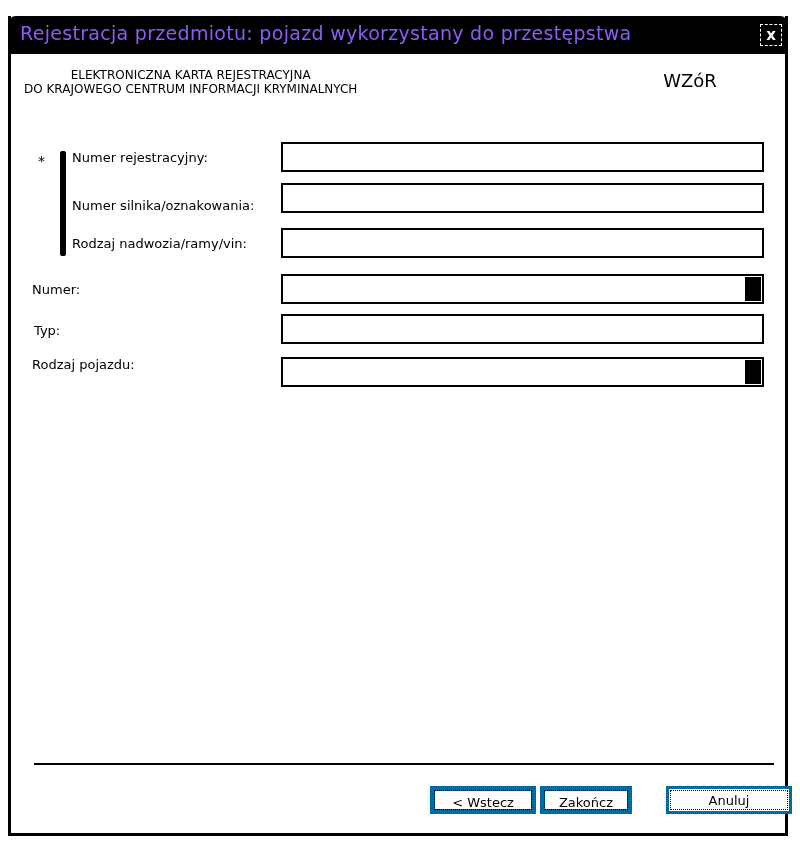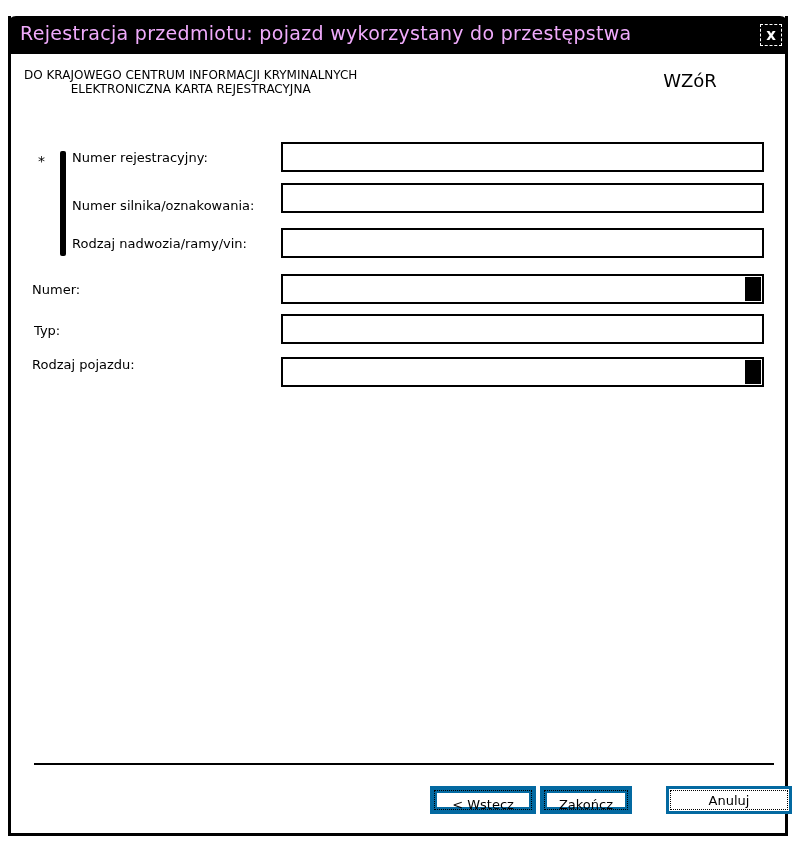--- a/index.html
+++ b/index.html
@@ -1,42 +1,42 @@
 <!DOCTYPE html>
 <html><head>
 <meta charset="utf-8">
 <style>
   html, body { margin:0; padding:0; background:#fff; }
   body { width:800px; height:842px; position:relative; font-family:"DejaVu Sans", sans-serif; overflow:hidden; }
   .window { position:absolute; left:8px; top:16px; width:780px; height:820px; border:3px solid #000; border-top:none; background:#fff; box-sizing:border-box; }
   .titlebar { position:absolute; left:8px; top:16px; width:780px; height:38px; background:#000; border-radius:8px 8px 0 0; }
-  .title { position:absolute; left:12px; top:6px; color:#f0abfc; font-size:19px; letter-spacing:0.3px; }
+  .title { position:absolute; left:12px; top:6px; color:#8b5cf6; font-size:19px; letter-spacing:0.3px; }
   .close { position:absolute; right:6px; top:8px; width:20px; height:20px; border:1px dashed #fff; color:#fff; font-weight:bold; font-size:15px; text-align:center; line-height:20px; }
   .hdr-left { position:absolute; left:24px; top:68px; font-size:12px; text-align:center; line-height:14px; }
   .hdr-right { position:absolute; left:600px; top:72px; width:180px; font-size:18px; text-align:center; line-height:18px; }
   .star { position:absolute; left:38px; top:153px; font-size:14px; }
   .bar { position:absolute; left:60px; top:151px; width:6px; height:105px; background:#000; border-radius:2px; }
   .lbl { position:absolute; font-size:13px; }
   .input { position:absolute; left:281px; width:483px; height:30px; border:2px solid #000; box-sizing:border-box; background:#fff; }
   .ddbtn { position:absolute; right:1px; top:1px; width:16px; height:24px; background:#000; }
   .sep { position:absolute; left:34px; top:763px; width:740px; height:2px; background:#000; }
-  .btn { position:absolute; top:786px; height:28px; border:7px solid #0369a1; box-sizing:border-box; font-size:13px; text-align:center; line-height:24px; background:#fff; outline:1px dotted #000; outline-offset:-5px; }
+  .btn { position:absolute; top:786px; height:28px; border:5px solid #0369a1; box-sizing:border-box; font-size:13px; text-align:center; line-height:24px; background:#fff; outline:1px dotted #000; outline-offset:-5px; }
 </style>
 </head>
 <body>
 
 <div class="window"></div>
 <div class="titlebar">
   <span class="title">Rejestracja przedmiotu: pojazd wykorzystany do przestępstwa</span>
   <span class="close">x</span>
 </div>
 
 <div class="hdr-left">
+  <div>ELEKTRONICZNA KARTA REJESTRACYJNA</div>
   <div>DO KRAJOWEGO CENTRUM INFORMACJI KRYMINALNYCH</div>
-  <div>ELEKTRONICZNA KARTA REJESTRACYJNA</div>
 </div>
 <div class="hdr-right">
   <div>WZóR</div>
 </div>
 
 <span class="star">*</span>
 <div class="bar"></div>
 
 <span class="lbl" style="left:72px;top:150px;">Numer rejestracyjny:</span>
 <div class="input" style="top:142px;"></div>

